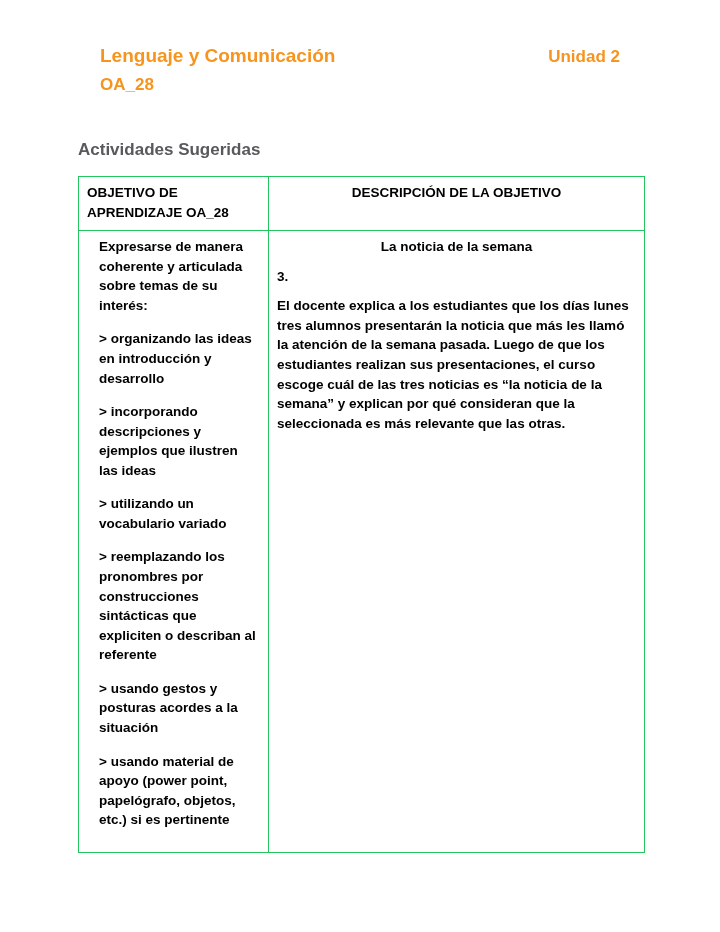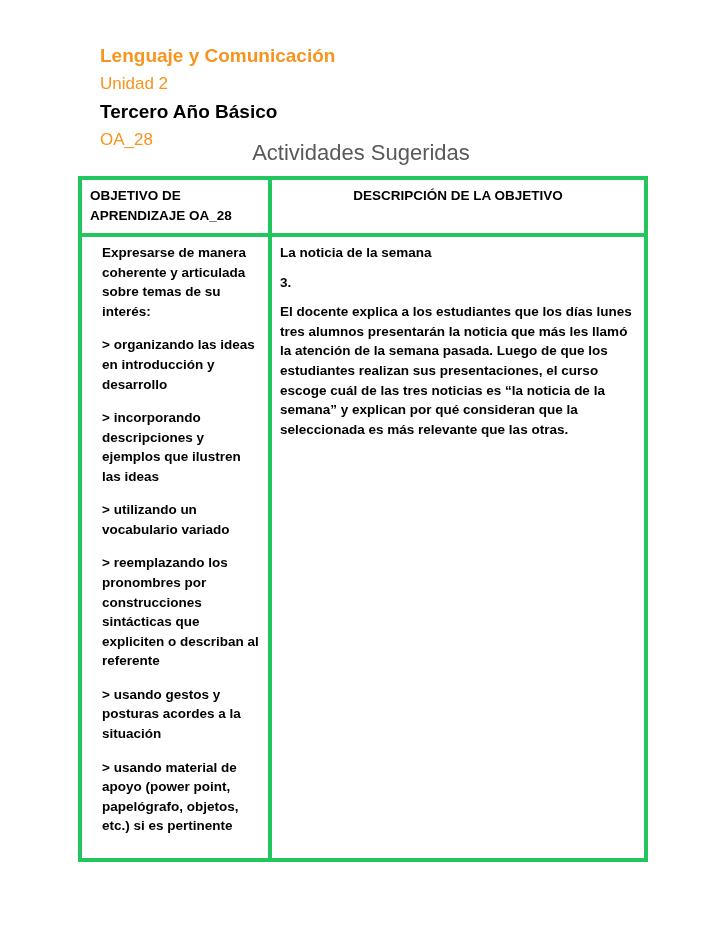--- a/index.html
+++ b/index.html
@@ -17,53 +17,52 @@
     position: absolute;
     top: 42px;
     left: 100px;
     width: 520px;
   }
   .header-row {
     display: flex;
     justify-content: space-between;
     align-items: baseline;
     line-height: 28px;
-    flex-direction: column;
   }
   .subject, .grade {
     font-size: 19px;
     font-weight: bold;
   }
   .unit, .oa {
     font-size: 17px;
-    font-weight: normal;
+    font-weight: bold;
   }
   .orange { color: #F7941E; }
   .doc-title {
     position: absolute;
     top: 140px;
     left: 78px;
     width: 566px;
-    text-align: center;
-    font-size: 22px;
-    font-weight: normal;
+    text-align: left;
+    font-size: 17px;
+    font-weight: bold;
     color: #58595B;
     margin: 0;
   }
   table.main-table {
     position: absolute;
     top: 176px;
     left: 78px;
     width: 566px;
     border-collapse: collapse;
     table-layout: fixed;
   }
   table.main-table th,
   table.main-table td {
-    border: 4px solid #22c55e;
+    border: 1px solid #22c55e;
     vertical-align: top;
     padding: 6px 8px 8px 8px;
     font-size: 13.5px;
     line-height: 1.45;
   }
   th.col-objective { width: 190px; }
   th.col-activity  { width: 376px; }
   th.col-objective {
     text-align: left;
     font-weight: bold;
@@ -72,36 +71,35 @@
   th.col-activity {
     text-align: center;
     font-weight: bold;
   }
   td.objective-cell {
     font-weight: bold;
     height: 594px;
   }
   td.objective-cell p { margin: 0 0 14px 12px; }
   td.activity-cell p { margin: 0 0 12px 0; }
-  td.activity-cell .activity-title { font-weight: bold; margin-bottom: 10px; }
+  td.activity-cell .activity-title { font-weight: bold; margin-bottom: 10px; text-align: center; }
   td.activity-cell .activity-number { font-weight: bold; margin-bottom: 10px; }
   td.activity-cell .activity-body { font-weight: bold; }
 </style>
 </head>
 <body>
 
 <div class="page">
 
   <div class="header-block">
     <div class="header-row">
       <span class="subject orange">Lenguaje y Comunicación</span>
       <span class="unit orange">Unidad 2</span>
     </div>
     <div class="header-row">
-      <span class="grade">Tercero Año Básico</span>
       <span class="oa orange">OA_28</span>
     </div>
   </div>
 
   <h2 class="doc-title">Actividades Sugeridas</h2>
 
   <table class="main-table">
     <thead>
       <tr>
         <th class="col-objective">OBJETIVO DE APRENDIZAJE OA_28</th>

